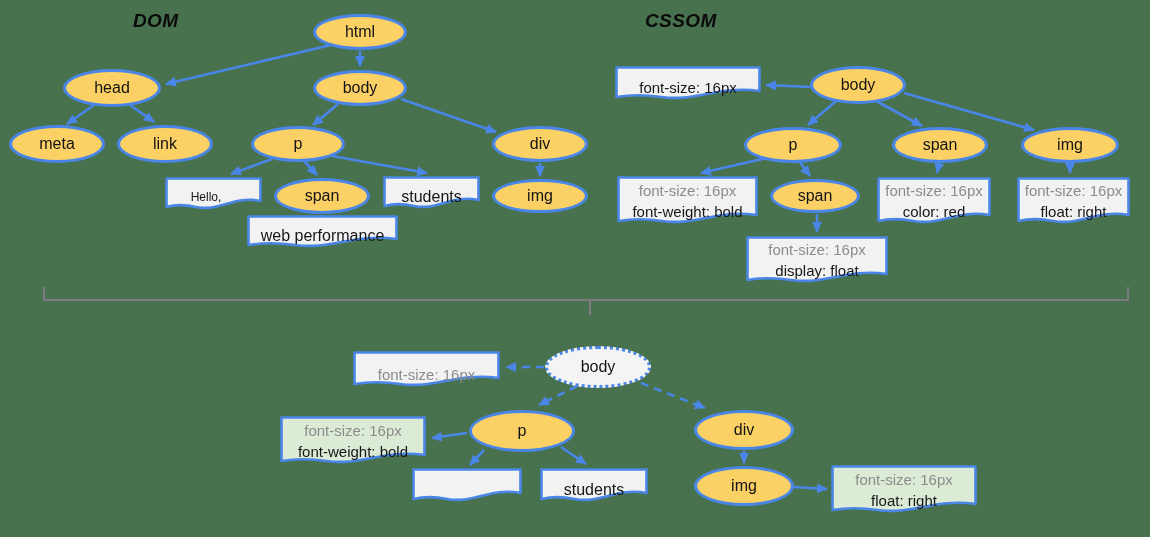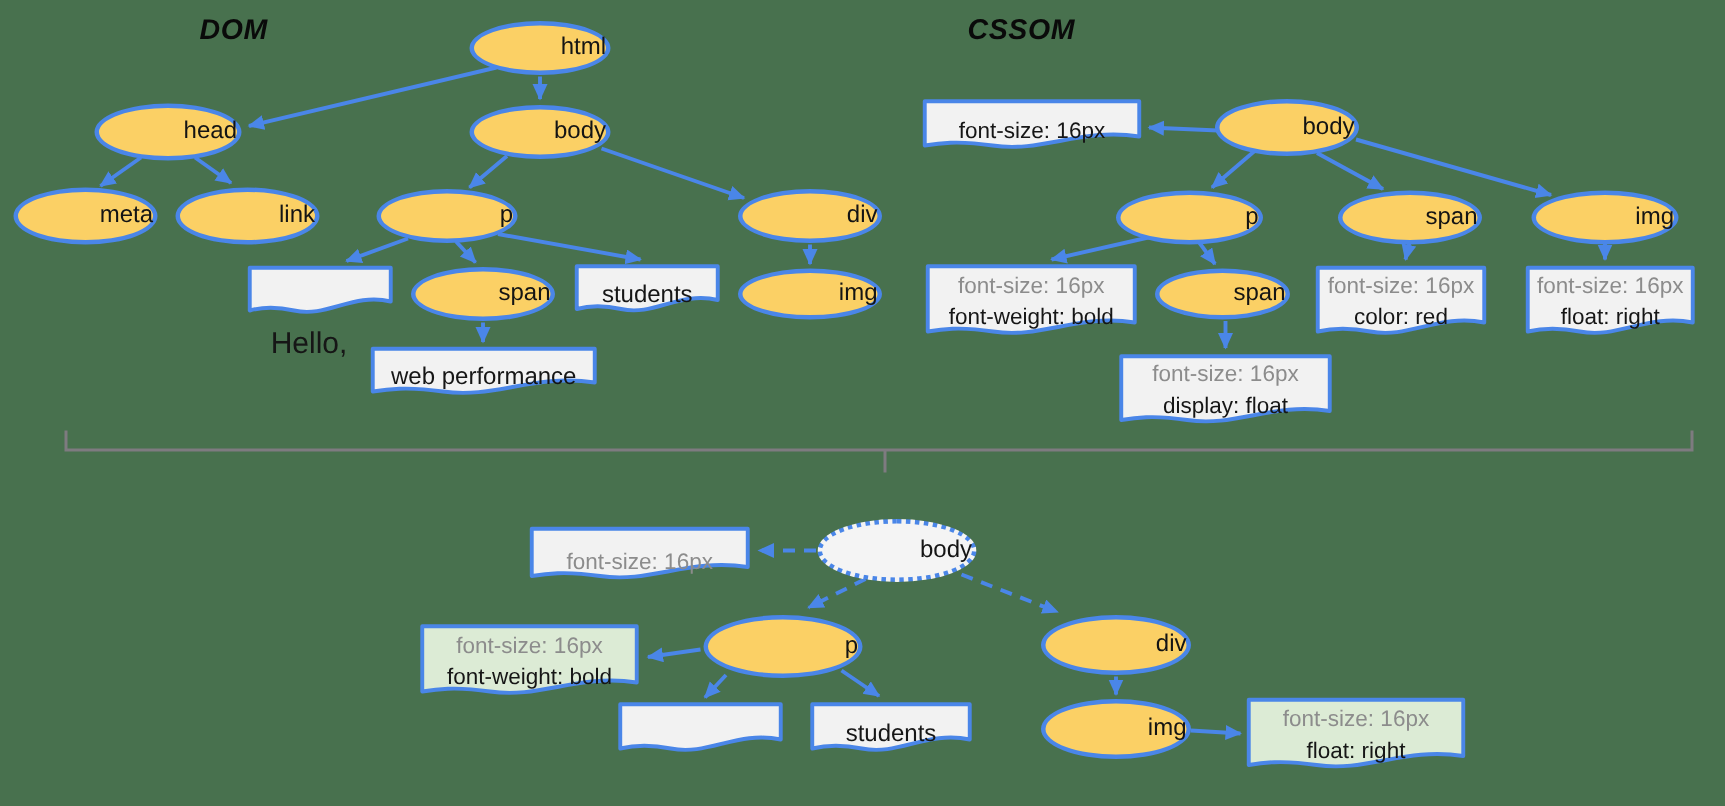--- a/index.html
+++ b/index.html
@@ -18,21 +18,21 @@
   .title{
     position:absolute;font-style:italic;font-weight:bold;font-size:19px;
     color:#0a0a0a;letter-spacing:.4px;white-space:nowrap;
   }
   #title-dom{left:133px;top:10px;}
   #title-cssom{left:645px;top:10px;}
   #title-render{left:127px;top:343px;}
   .ellipse{
     position:absolute;box-sizing:border-box;background:var(--yellow);
     border:3px solid var(--blue);border-radius:50%;
-    display:flex;align-items:center;justify-content:flex-end;
+    display:flex;align-items:center;justify-content:center;
     font-size:16px;color:#141414;white-space:nowrap;
   }
   .ellipse.plain{background:var(--plain);}
   .ellipse.dotted{border-style:dotted;}
   .docbox{position:absolute;}
   .docbox svg{position:absolute;left:0;top:0;overflow:visible;display:block;}
   .docpath{fill:var(--box);stroke:var(--blue);stroke-width:2.6px;stroke-linejoin:round;}
   .docbox.green .docpath{fill:var(--green);}
   .box-text{
     position:absolute;left:0;top:0;display:flex;flex-direction:column;
@@ -104,39 +104,39 @@
       <div class="ellipse" style="left: 251px; top: 126px; width: 94px; height: 36px;">
         <span>p</span>
       </div>
       <div class="ellipse" style="left: 492px; top: 126px; width: 96px; height: 36px;">
         <span>div</span>
       </div>
       <div class="docbox" style="left: 165px; top: 177px; width: 97px; height: 40px;">
         <svg width="97" height="40" viewBox="0 0 97 40">
           <path d="M 1.5 1.5 L 95.5 1.5 L 95.5 24 C 69.84 18, 53.35 35, 31.04 30 C 15.52 26.5, 6.790000000000001 28.5, 1.5 30 Z" class="docpath"></path>
         </svg>
-        <div class="box-text" style="width: 82px; height: 31px; font-size: 20px; margin-top: 32px;">
+        <div class="box-text" style="width: 82px; height: 31px; font-size: 12px;">
           <span>Hello,</span>
         </div>
       </div>
       <div class="ellipse" style="left: 274px; top: 178px; width: 96px; height: 36px;">
         <span>span</span>
       </div>
       <div class="docbox" style="left: 383px; top: 176px; width: 97px; height: 40px;">
         <svg width="97" height="40" viewBox="0 0 97 40">
           <path d="M 1.5 1.5 L 95.5 1.5 L 95.5 24 C 69.84 18, 53.35 35, 31.04 30 C 15.52 26.5, 6.790000000000001 28.5, 1.5 30 Z" class="docpath"></path>
         </svg>
         <div class="box-text" style="width: 97px; height: 31px; font-size: 16px;">
           <span>students</span>
         </div>
       </div>
       <div class="ellipse" style="left: 492px; top: 179px; width: 96px; height: 34px;">
         <span>img</span>
       </div>
-      <div class="docbox" style="left: 247px; top: 231px; width: 151px; height: 40px;">
+      <div class="docbox" style="left: 247px; top: 215px; width: 151px; height: 40px;">
         <svg width="151" height="40" viewBox="0 0 151 40">
           <path d="M 1.5 1.5 L 149.5 1.5 L 149.5 24 C 108.72 18, 83.05000000000001 35, 48.32 30 C 24.16 26.5, 10.57 28.5, 1.5 30 Z" class="docpath"></path>
         </svg>
         <div class="box-text" style="width: 151px; height: 31px; font-size: 16px;">
           <span>web performance</span>
         </div>
       </div>
       <div class="docbox" style="left: 615px; top: 66px; width: 146px; height: 41px;">
         <svg width="146" height="41" viewBox="0 0 146 41">
           <path d="M 1.5 1.5 L 144.5 1.5 L 144.5 25 C 105.11999999999999 19, 80.30000000000001 36, 46.72 31 C 23.36 27.5, 10.22 29.5, 1.5 31 Z" class="docpath"></path>

